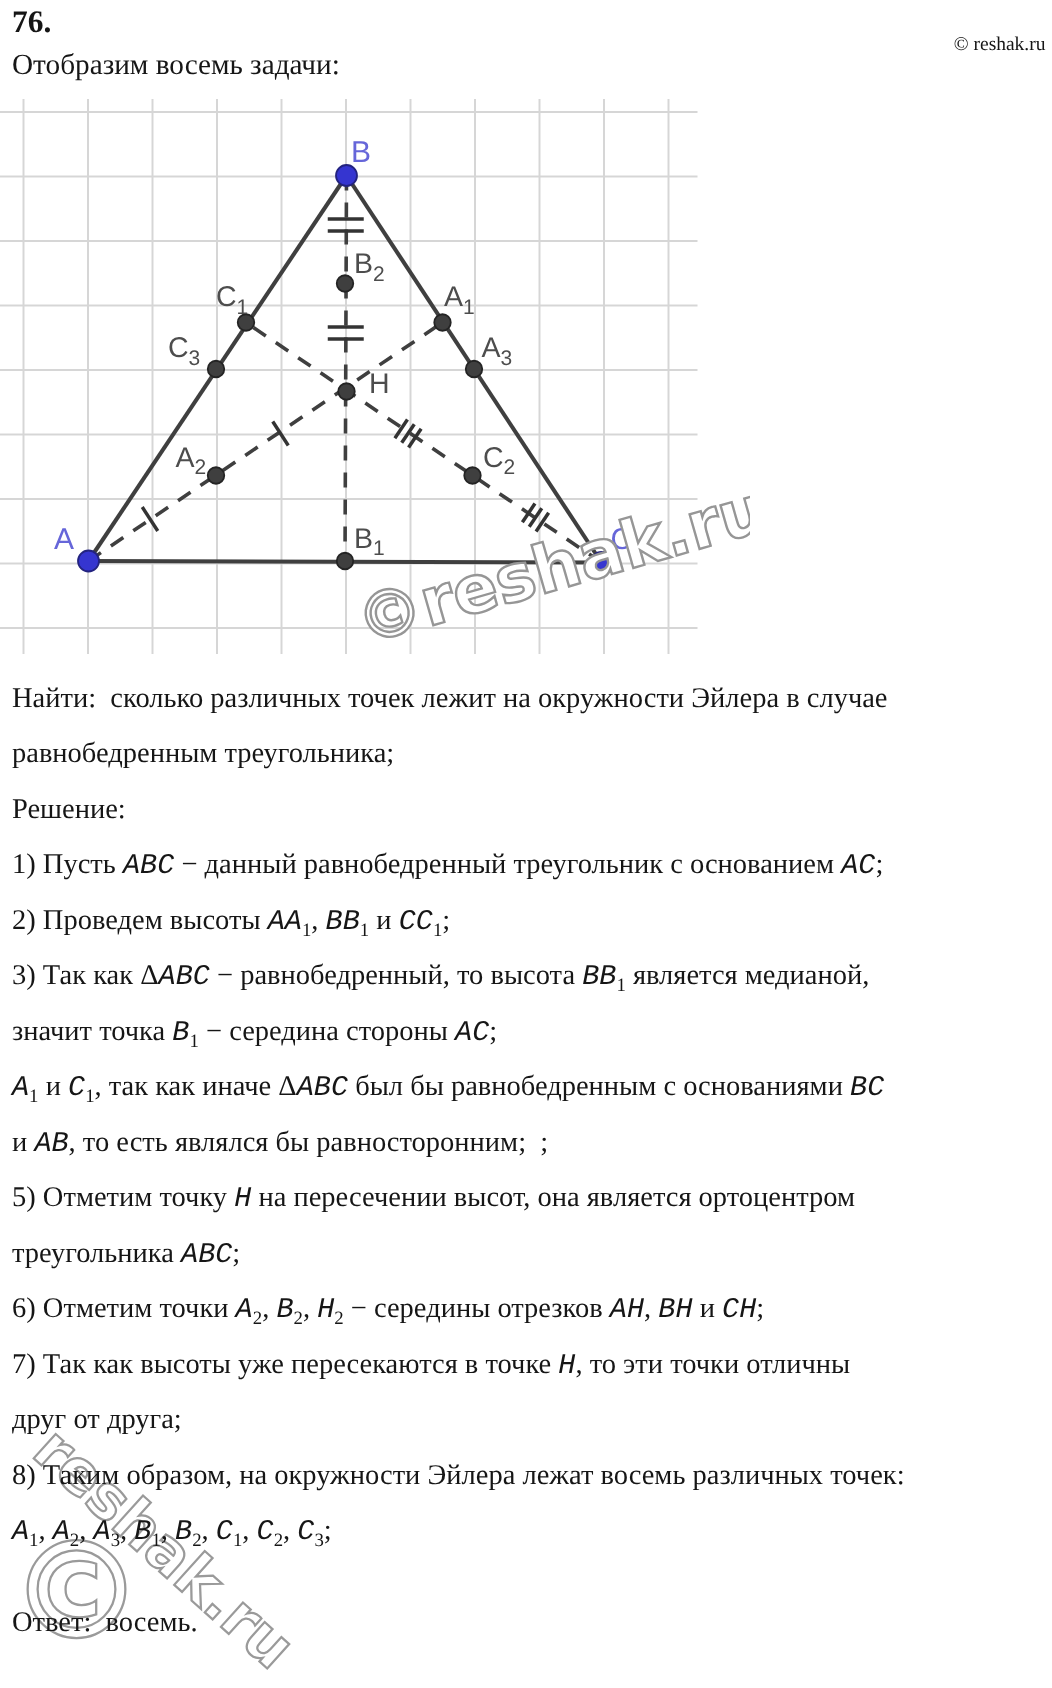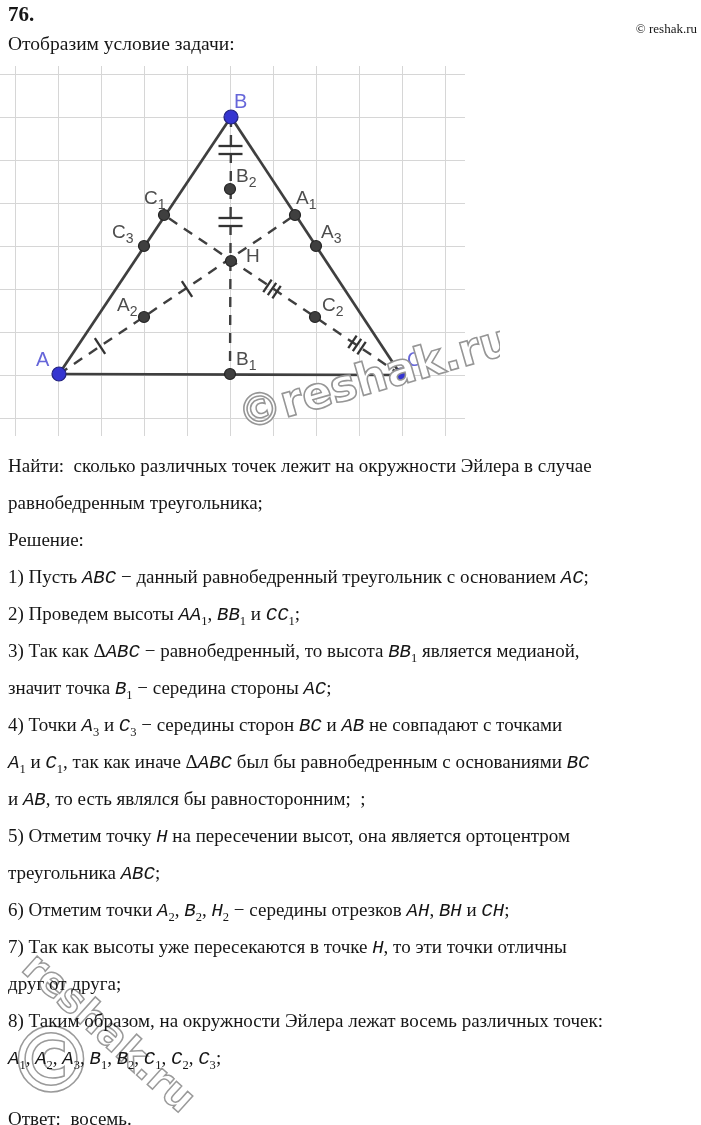--- a/index.html
+++ b/index.html
@@ -30,21 +30,21 @@
   }
   .tline i{font-family:Liberation Mono, monospace;font-style:italic;}
   .tline sub{font-size:0.66em;line-height:0;}
   .answer{margin-top:24px;}
 </style>
 </head>
 <body>
 
 <div class="hdr-num">76.</div>
 <div class="hdr-copy">© reshak.ru</div>
-<div class="intro">Отобразим условие задачи:</div>
+<div class="intro">Отобразим восемь задачи:</div>
 
 <div class="gridbg"></div>
 <svg id="diagram-svg" width="500" height="380" viewBox="0 0 500 380">
     <line x1="59" y1="314" x2="231" y2="57" stroke="#3f3f3f" stroke-width="2.7"></line>
     <line x1="231" y1="57" x2="401" y2="315" stroke="#3f3f3f" stroke-width="2.7"></line>
     <line x1="59" y1="314" x2="401" y2="315" stroke="#3f3f3f" stroke-width="2.7"></line>
     <line x1="231" y1="57" x2="230" y2="314" stroke="#3f3f3f" stroke-width="2.4" stroke-dasharray="10 8"></line>
     <line x1="59" y1="314" x2="295" y2="155" stroke="#3f3f3f" stroke-width="2.4" stroke-dasharray="10 8"></line>
     <line x1="401" y1="315" x2="164" y2="155" stroke="#3f3f3f" stroke-width="2.4" stroke-dasharray="10 8"></line>
     <line x1="242.5" y1="86" x2="218.5" y2="86" stroke="#333333" stroke-width="2.3"></line>
@@ -93,21 +93,20 @@
 
 <div class="textblock">
   <div class="tline">Найти:  сколько различных точек лежит на окружности Эйлера в случае</div>
   <div class="tline">равнобедренным треугольника;</div>
   <div class="tline">Решение:</div>
   <div>
       <div class="tline">1) Пусть <i>ABC</i> − данный равнобедренный треугольник с основанием <i>AC</i>;</div>
       <div class="tline">2) Проведем высоты <i>AA</i><sub>1</sub>, <i>BB</i><sub>1</sub> и <i>CC</i><sub>1</sub>;</div>
       <div class="tline">3) Так как Δ<i>ABC</i> − равнобедренный, то высота <i>BB</i><sub>1</sub> является медианой,</div>
       <div class="tline">значит точка <i>B</i><sub>1</sub> − середина стороны <i>AC</i>;</div>
-      <div class="tline">4) Точки <i>A</i><sub>3</sub> и <i>C</i><sub>3</sub> − середины сторон <i>BC</i> и <i>AB</i> не совпадают с точками</div>
       <div class="tline"><i>A</i><sub>1</sub> и <i>C</i><sub>1</sub>, так как иначе Δ<i>ABC</i> был бы равнобедренным с основаниями <i>BC</i></div>
       <div class="tline">и <i>AB</i>, то есть являлся бы равносторонним;  ;</div>
       <div class="tline">5) Отметим точку <i>H</i> на пересечении высот, она является ортоцентром</div>
       <div class="tline">треугольника <i>ABC</i>;</div>
       <div class="tline">6) Отметим точки <i>A</i><sub>2</sub>, <i>B</i><sub>2</sub>, <i>H</i><sub>2</sub> − середины отрезков <i>AH</i>, <i>BH</i> и <i>CH</i>;</div>
       <div class="tline">7) Так как высоты уже пересекаются в точке <i>H</i>, то эти точки отличны</div>
       <div class="tline">друг от друга;</div>
       <div class="tline">8) Таким образом, на окружности Эйлера лежат восемь различных точек:</div>
       <div class="tline"><i>A</i><sub>1</sub>, <i>A</i><sub>2</sub>, <i>A</i><sub>3</sub>, <i>B</i><sub>1</sub>, <i>B</i><sub>2</sub>, <i>C</i><sub>1</sub>, <i>C</i><sub>2</sub>, <i>C</i><sub>3</sub>;</div>
     </div>

